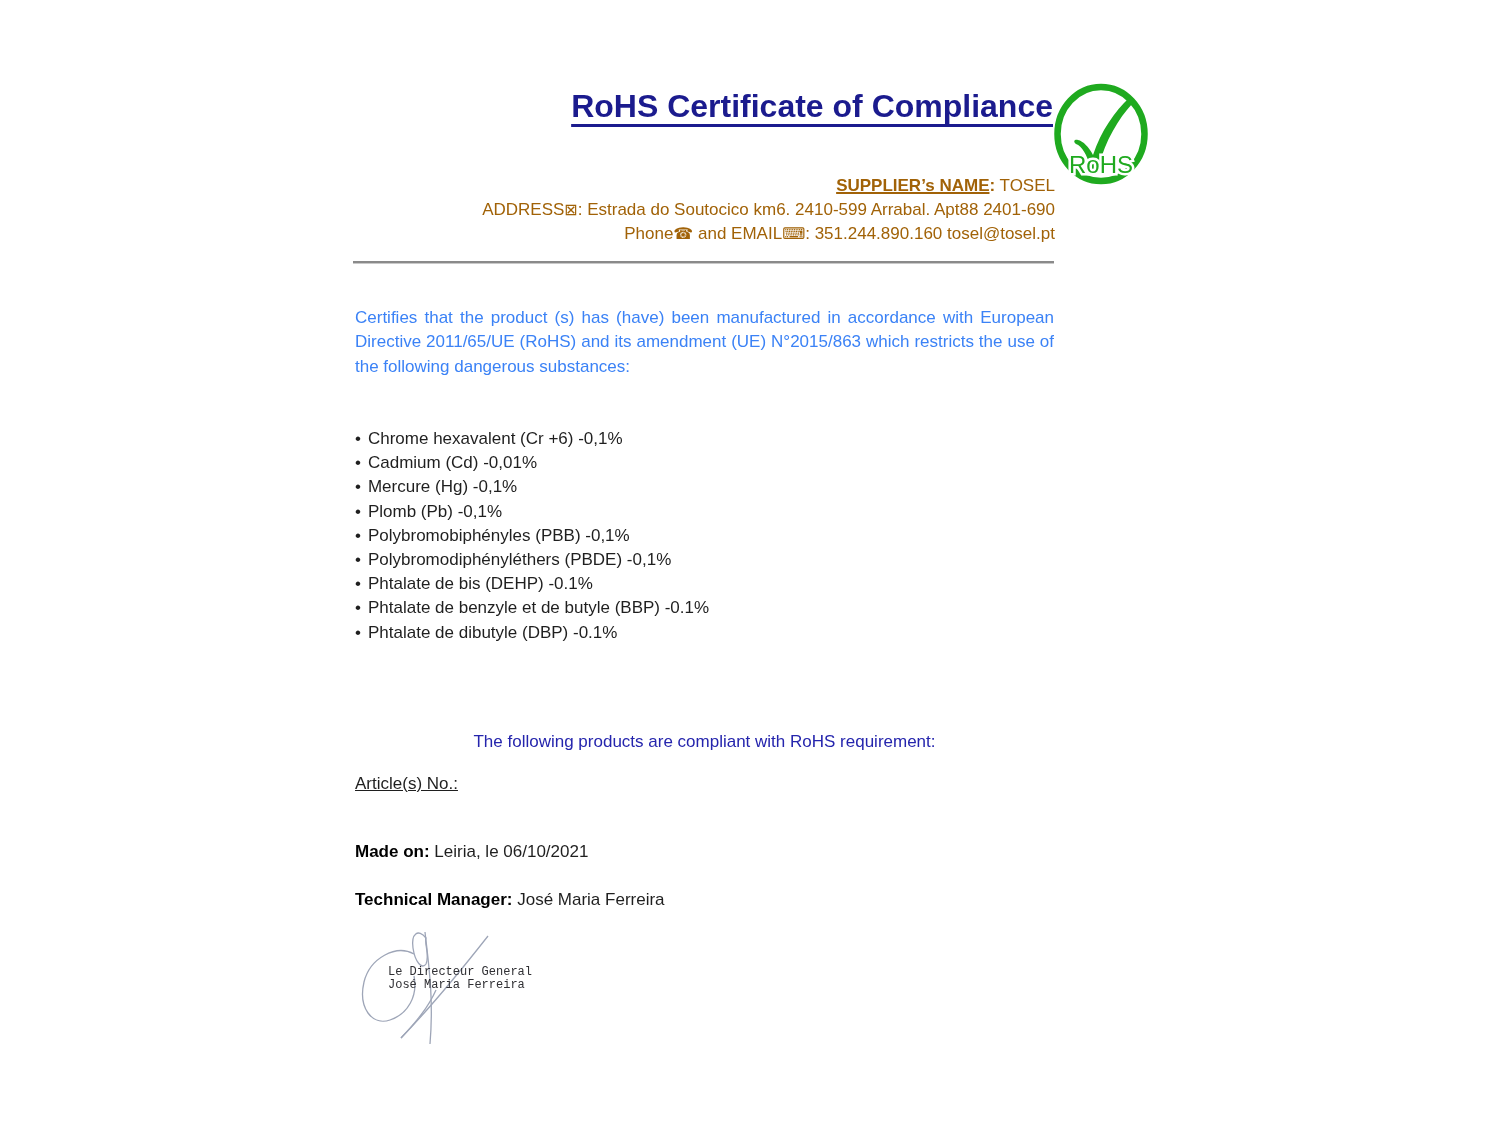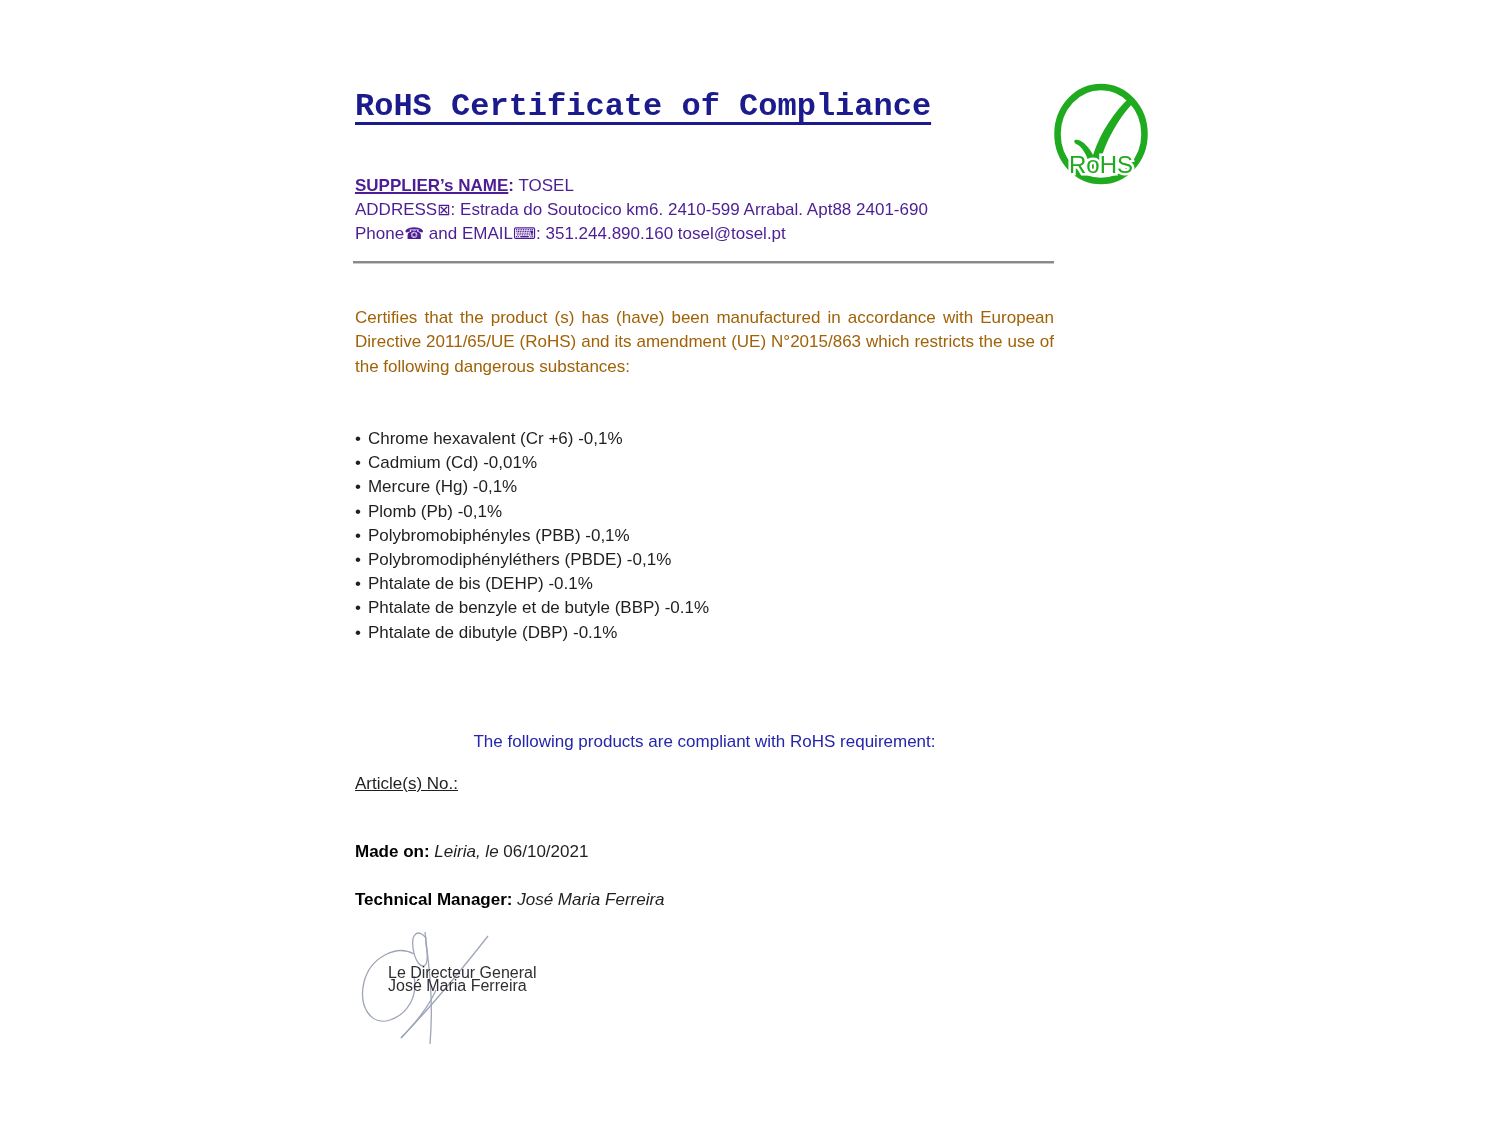--- a/index.html
+++ b/index.html
@@ -8,49 +8,48 @@
     width: 1500px; height: 1125px;
     font-family: "Liberation Sans", sans-serif;
     color: #1f1f1f;
     position: relative;
     overflow: hidden;
   }
   .page { position: absolute; inset: 0; background: #fff; }
 
   .title {
     position: absolute; left: 355px; top: 88px; width: 698px;
-    text-align: left;
+    text-align: right;
     font-size: 32px; font-weight: bold;
     color: #1b1b8e;
     text-decoration: underline;
     text-decoration-thickness: 2.5px;
     text-underline-offset: 7px;
     letter-spacing: 0px;
-    font-family: Liberation Mono, monospace;
   }
 
   .logo { position: absolute; left: 1053px; top: 83px; width: 96px; height: 102px; }
 
   .supplier {
     position: absolute; left: 355px; top: 174px; width: 700px;
-    font-size: 17px; line-height: 24px; color: #4c1d95;
+    font-size: 17px; line-height: 24px; color: #a16207; text-align: right;
   }
   .b { font-weight: bold; }
   .u { text-decoration: underline; text-decoration-thickness: 1.5px; }
   .glyph { font-size: 16px; }
 
   .divider {
     position: absolute; left: 353px; top: 261px; width: 701px; height: 3px;
     background: #8a8a8a; border-bottom: 1px solid #c9c9c9;
   }
 
   .cert-par {
     position: absolute; left: 355px; top: 306px; width: 699px;
     font-size: 17px; line-height: 24.3px;
-    color: #a16207;
+    color: #3b82f6;
     text-align: justify;
   }
 
   .substances {
     position: absolute; left: 355px; top: 427px; width: 699px;
     list-style: none;
     font-size: 17px; line-height: 24.2px; color: #1f1f1f;
   }
   .substances li::before { content: "\2022"; margin-right: 7px; font-size: 17px; }
 
@@ -63,27 +62,27 @@
     font-size: 17px; color: #1f1f1f; text-decoration: underline;
   }
 
   .madeon, .manager {
     position: absolute; left: 355px; width: 699px;
     font-size: 17px; color: #1f1f1f;
   }
   .madeon { top: 842px; }
   .manager { top: 890px; }
   .navylabel { font-weight: bold; color: #000000; }
-  .ital { font-style: italic; }
+  .ital { }
 
   .signature { position: absolute; left: 356px; top: 926px; width: 150px; height: 122px; }
   .stamp {
     position: absolute; left: 388px; top: 966px; width: 112px;
-    font-family: Liberation Sans, sans-serif;
-    font-size: 16px; line-height: 13px; color: #2f2f33;
+    font-family: Liberation Mono, monospace;
+    font-size: 12px; line-height: 13px; color: #2f2f33;
     text-align: center; white-space: nowrap;
   }
 </style>
 </head>
 <body>
 
 <div class="page">
 
   <h1 class="title">RoHS Certificate of Compliance</h1>
 

